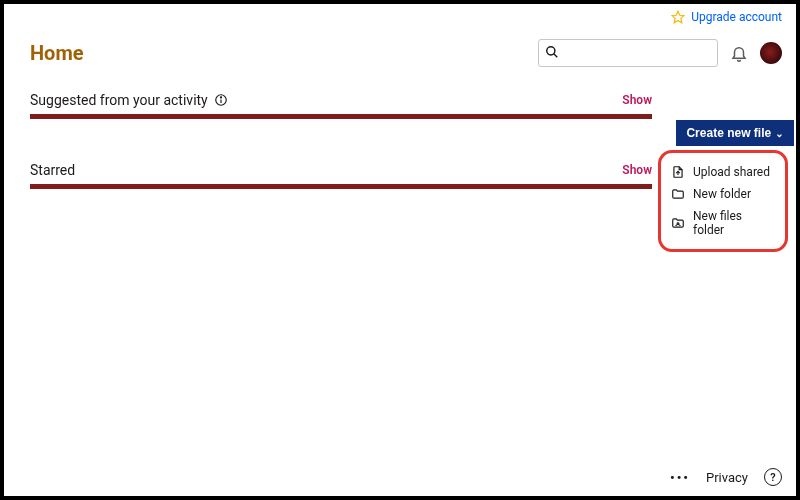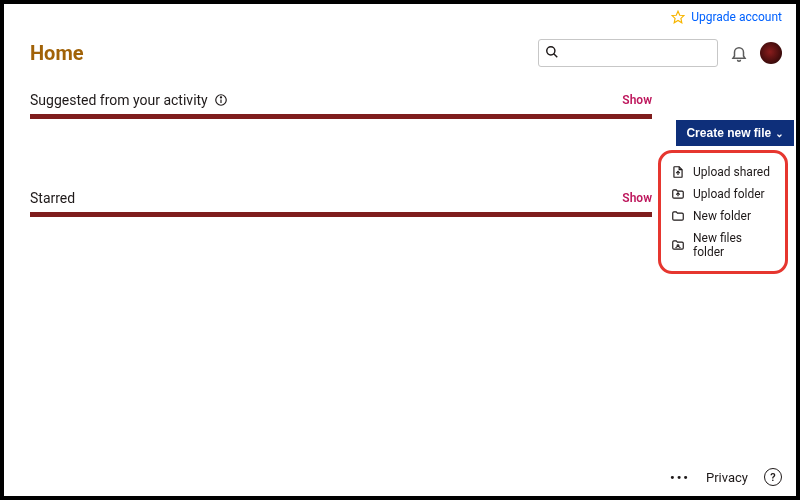--- a/index.html
+++ b/index.html
@@ -10,21 +10,21 @@
   .star-icon svg { display: block; }
   .header-row { position: absolute; top: 35px; left: 26px; right: 14px; display: flex; align-items: center; }
   .page-title { font-size: 20px; font-weight: 700; color: #a16207; }
   .header-right { margin-left: auto; display: flex; align-items: center; gap: 12px; }
   .search { display: flex; align-items: center; width: 180px; height: 28px; border: 1px solid #c7c7c7; border-radius: 3px; padding: 0 6px; background: #fff; }
   .search input { border: none; outline: none; font-size: 13px; color: #666; width: 100%; background: transparent; }
   .bell { width: 18px; height: 18px; display: flex; align-items: center; justify-content: center; color: #5b5b5b; }
   .avatar { width: 22px; height: 22px; border-radius: 50%; background: radial-gradient(circle at 45% 45%, #8a1d1d 0%, #4b0e0e 55%, #1a0505 100%); }
   .section { position: absolute; left: 26px; width: 622px; }
   .section.suggested { top: 88px; }
-  .section.starred { top: 158px; margin-top: 28px; }
+  .section.starred { top: 158px; }
   .section-head { display: flex; align-items: center; justify-content: space-between; padding-bottom: 6px; border-bottom: 5px solid #7f1d1d; }
   .section-title { font-size: 14px; color: #1e1919; display: flex; align-items: center; gap: 6px; }
   .info-icon { width: 14px; height: 14px; display: inline-flex; align-items: center; justify-content: center; }
   .show-btn { font-size: 12px; font-weight: 600; color: #be185d; cursor: pointer; }
   .create-panel { position: absolute; top: 116px; right: 2px; width: 118px; }
   .create-btn { width: 100%; background: #0e2f7a; color: #fff; font-size: 12px; font-weight: 600; border: none; height: 26px; display: flex; align-items: center; justify-content: center; gap: 4px; cursor: pointer; }
   .create-btn .chev { font-size: 10px; }
   .menu-panel { position: absolute; top: 146px; right: 8px; width: 130px; border: 3px solid #e6362f; border-radius: 14px; padding: 8px 8px; background: #fff; }
   .menu-item { display: flex; align-items: center; gap: 8px; font-size: 12px; color: #1e1919; padding: 4px 2px; cursor: pointer; }
   .menu-item .mi-icon { width: 14px; height: 14px; display: flex; align-items: center; justify-content: center; color: #1e1919; }
@@ -107,30 +107,20 @@
             <path d="M12 11v6"></path>
             <path d="M9 14l3-3 3 3"></path>
           </svg>
       </span>
       <span>Upload shared</span>
     </div>
     <div class="menu-item">
       <span class="mi-icon">
         <svg width="14" height="14" viewBox="0 0 24 24" fill="none" stroke="#1e1919" stroke-width="2">
             <path d="M3 7a2 2 0 0 1 2-2h4l2 2h8a2 2 0 0 1 2 2v8a2 2 0 0 1-2 2H5a2 2 0 0 1-2-2z"></path>
-            <path d="M12 10v6"></path>
-            <path d="M9 13l3-3 3 3"></path>
-          </svg>
-      </span>
-      <span>Upload folder</span>
-    </div>
-    <div class="menu-item">
-      <span class="mi-icon">
-        <svg width="14" height="14" viewBox="0 0 24 24" fill="none" stroke="#1e1919" stroke-width="2">
-            <path d="M3 7a2 2 0 0 1 2-2h4l2 2h8a2 2 0 0 1 2 2v8a2 2 0 0 1-2 2H5a2 2 0 0 1-2-2z"></path>
           </svg>
       </span>
       <span>New folder</span>
     </div>
     <div class="menu-item">
       <span class="mi-icon">
         <svg width="14" height="14" viewBox="0 0 24 24" fill="none" stroke="#1e1919" stroke-width="2">
             <path d="M3 7a2 2 0 0 1 2-2h4l2 2h8a2 2 0 0 1 2 2v8a2 2 0 0 1-2 2H5a2 2 0 0 1-2-2z"></path>
             <circle cx="12" cy="13" r="1.5"></circle>
             <path d="M8 17c.8-1.6 2.4-2.5 4-2.5s3.2.9 4 2.5"></path>

